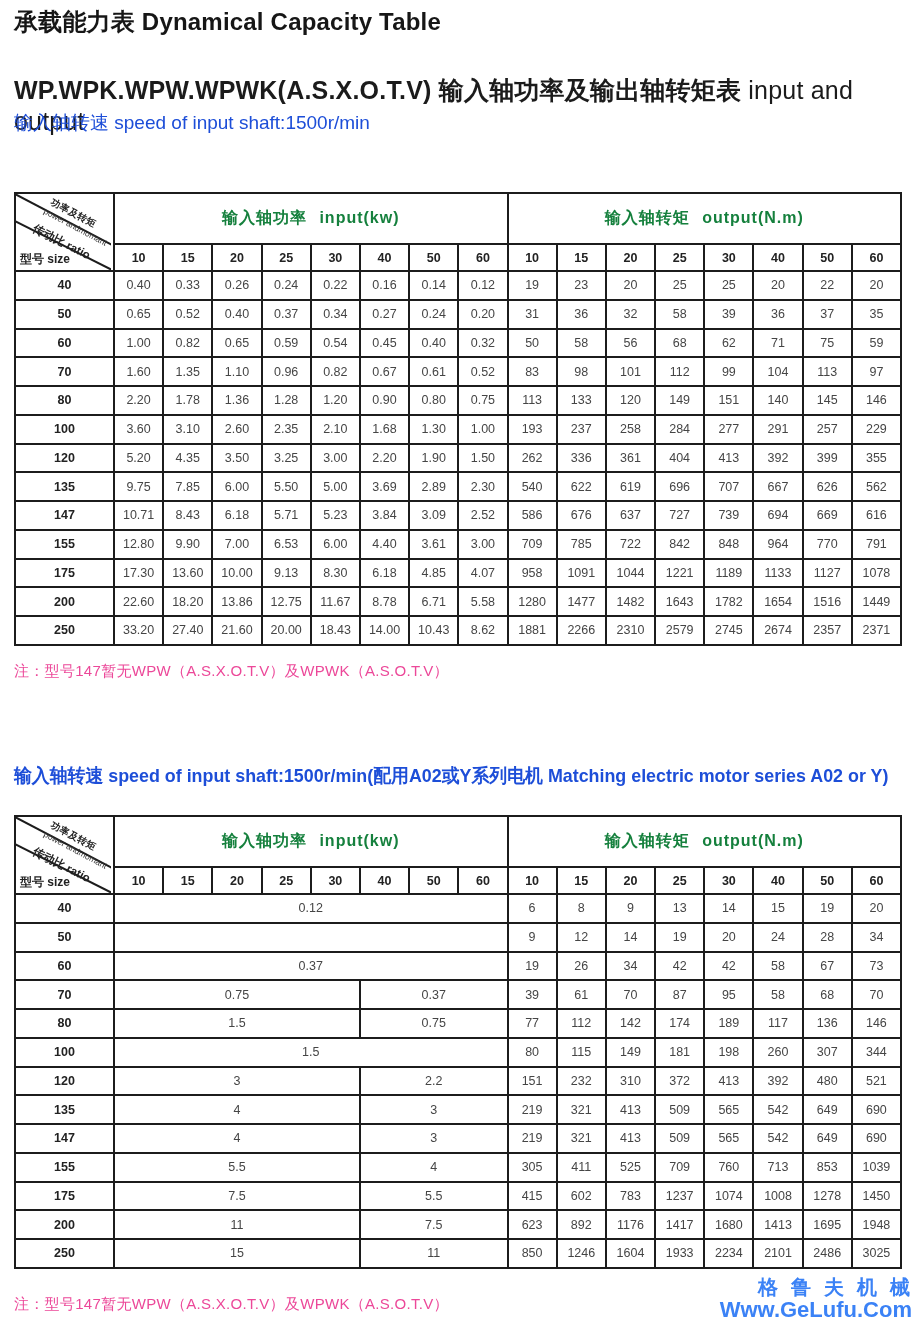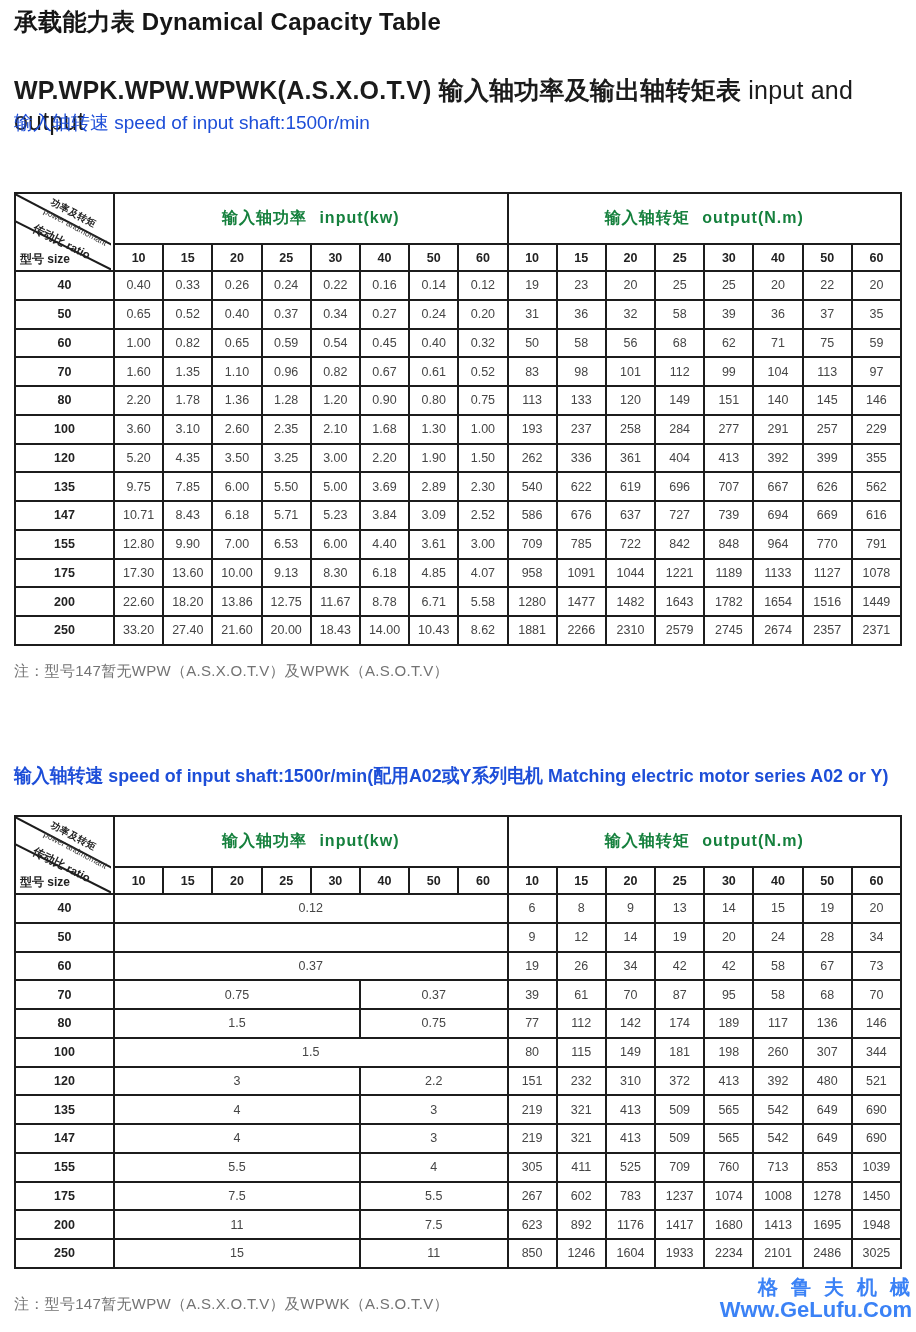--- a/index.html
+++ b/index.html
@@ -10,21 +10,21 @@
   .abs { position:absolute; left:14px; }
 
   .title { top:6px; font-size:24px; font-weight:bold; letter-spacing:0.2px; color:#161616; }
 
   .sec-heading { font-size:25px; font-weight:bold; color:#1b1b1b; letter-spacing:0.2px; }
   .sec-heading .en { font-weight:400; }
 
   .subtitle { font-size:19px; color:#1d4ed8; }
   .condensed { display:inline-block; transform:scaleX(0.94); transform-origin:0 50%; white-space:nowrap; }
 
-  .note { font-size:15px; color:#737373; letter-spacing:0.3px; }
+  .note { font-size:15px; color:#ec4899; letter-spacing:0.3px; }
 
   
   table.cap { border-collapse:collapse; table-layout:fixed; width:888px; background:#fff; }
   table.cap th, table.cap td { border:2px solid #1c1c1c; text-align:center; vertical-align:middle; padding:0; }
   table.cap .group-row th { height:50px; }
   th.group { font-size:16px; font-weight:700; word-spacing:7px; letter-spacing:1px; color:#15803d; }
   tr.speed-row th { height:26px; font-size:12.5px; font-weight:bold; color:#222; }
   table.cap tbody tr { height:28.75px; }
   table.cap tbody th.size-cell { font-size:12.5px; font-weight:bold; color:#222; }
   table.cap tbody td { font-size:12.5px; font-weight:400; color:#454545; }
@@ -543,21 +543,21 @@
           <td>709</td>
           <td>760</td>
           <td>713</td>
           <td>853</td>
           <td>1039</td>
         </tr>
         <tr>
           <th class="size-cell">175</th>
           <td colspan="5">7.5</td>
           <td colspan="3">5.5</td>
-          <td>267</td>
+          <td>415</td>
           <td>602</td>
           <td>783</td>
           <td>1237</td>
           <td>1074</td>
           <td>1008</td>
           <td>1278</td>
           <td>1450</td>
         </tr>
         <tr>
           <th class="size-cell">200</th>

